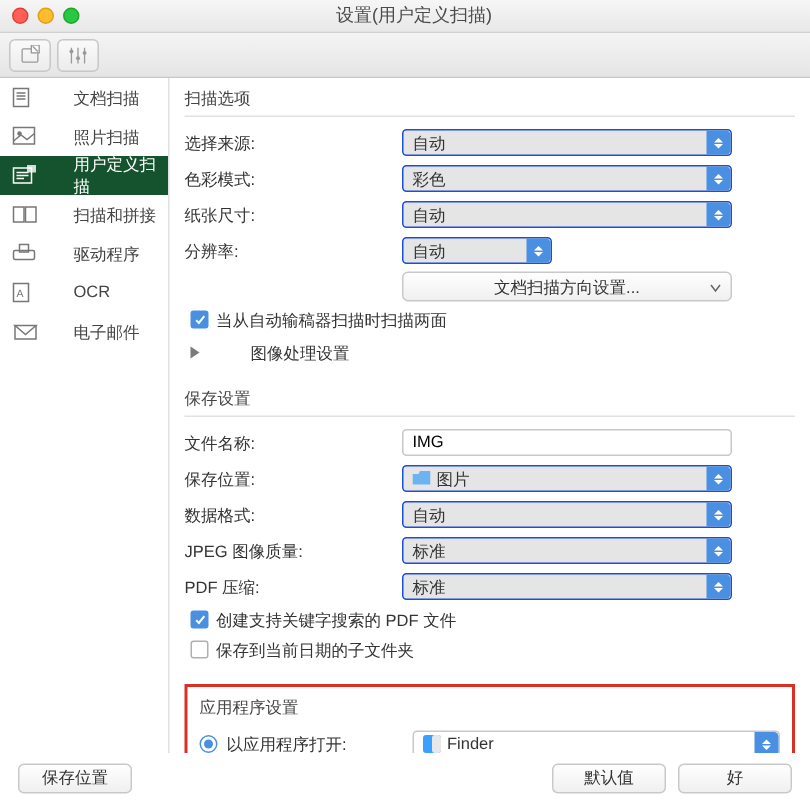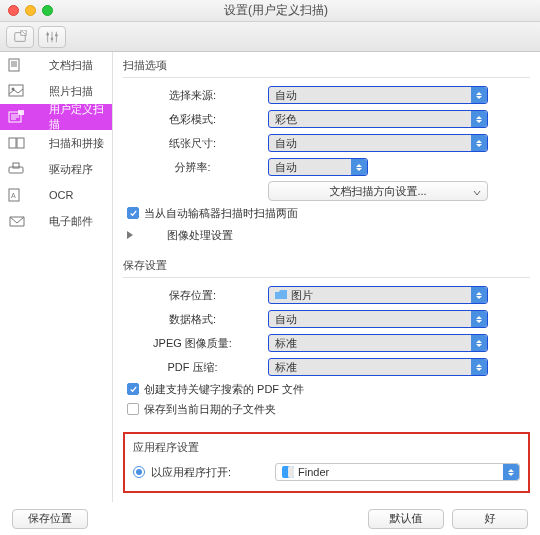--- a/index.html
+++ b/index.html
@@ -16,30 +16,30 @@
 
 
 .toolbar { height: 30px; background: linear-gradient(#f4f4f4,#e5e5e5); border-bottom: 1px solid #c8c8c8; display: flex; align-items: center; padding: 0 6px; gap: 4px; }
 .tb-btn { width: 28px; height: 22px; border: 1px solid #c7c7c7; border-radius: 4px; background: linear-gradient(#fafafa,#ececec); display: flex; align-items: center; justify-content: center; color: #888; }
 .tb-btn svg { width: 14px; height: 14px; }
 
 
 .main { display: flex; height: 450px; }
 .sidebar { width: 113px; background: #fff; border-right: 1px solid #e0e0e0; }
 .side-item { height: 26px; display: flex; align-items: center; padding-left: 8px; gap: 23px; color: #444; cursor: pointer; }
-.side-item.active { background: #d946ef; color: #fff; }
+.side-item.active { background: #14532d; color: #fff; }
 .side-icon { width: 18px; height: 14px; display: flex; align-items: center; justify-content: center; }
 .side-icon svg { width: 18px; height: 14px; }
 
 .content { flex: 1; padding: 6px 10px 6px 10px; overflow: hidden; }
 .section-title { font-size: 11px; color: #444; margin-bottom: 4px; }
 .section { border-top: 1px solid #e2e2e2; padding: 6px 0 8px 0; margin-bottom: 6px; }
 
 .row { display: flex; align-items: center; height: 22px; margin-bottom: 2px; }
-.row-label { width: 145px; text-align: center; padding-right: 6px; color: #333; font-size: 11px; }
+.row-label { width: 145px; text-align: left; padding-right: 6px; color: #333; font-size: 11px; }
 .row-ctrl { flex: 1; display: flex; align-items: center; }
 
 .select { height: 18px; background: #e5e5e5; border: 1px solid #1d4ed8; border-radius: 3px; display: flex; align-items: center; position: relative; padding: 0 20px 0 6px; font-size: 11px; color: #333; min-width: 60px; }
 .select.wide { width: 220px; }
 .select.med { width: 100px; }
 .select .cap { position: absolute; right: 0; top: 0; bottom: 0; width: 16px; background: #4a90e2; border-radius: 0 3px 3px 0; display: flex; flex-direction: column; align-items: center; justify-content: center; }
 .cap::before, .cap::after { content: ""; width: 0; height: 0; border-left: 3px solid transparent; border-right: 3px solid transparent; }
 .cap::before { border-bottom: 3px solid #fff; margin-bottom: 1px; }
 .cap::after { border-top: 3px solid #fff; }
 
@@ -234,20 +234,26 @@
         <span>当从自动输稿器扫描时扫描两面</span>
       </div>
       <div class="disclosure">
         <div class="tri"></div>
         <span>图像处理设置</span>
       </div>
     </div>
 
     <div class="section-title">保存设置</div>
     <div class="section">
+      <div class="row">
+        <div class="row-label">文件名称:</div>
+        <div class="row-ctrl">
+            <input class="textinput" value="IMG" style="">
+          </div>
+      </div>
       <div class="row">
         <div class="row-label">保存位置:</div>
         <div class="row-ctrl">
             <div class="select wide">
           <span class="folder-icon"><svg viewBox="0 0 12 10">
                   <path d="M0 2 L4 2 L5 0 L12 0 L12 9 L0 9 Z" fill="#6db3f2"></path>
                 </svg></span>
           <span>图片</span>
               <span class="cap"></span>
             </div>

